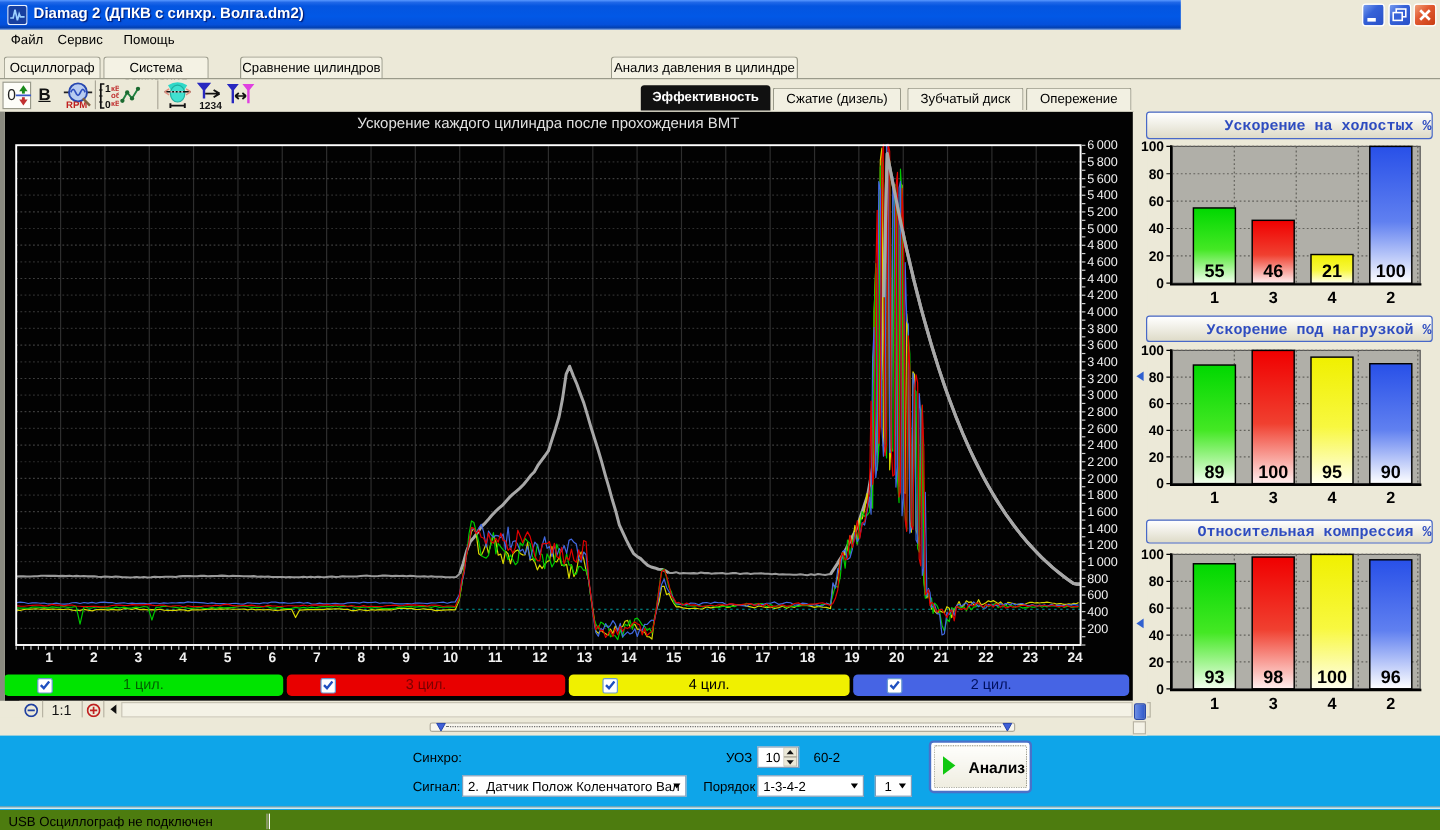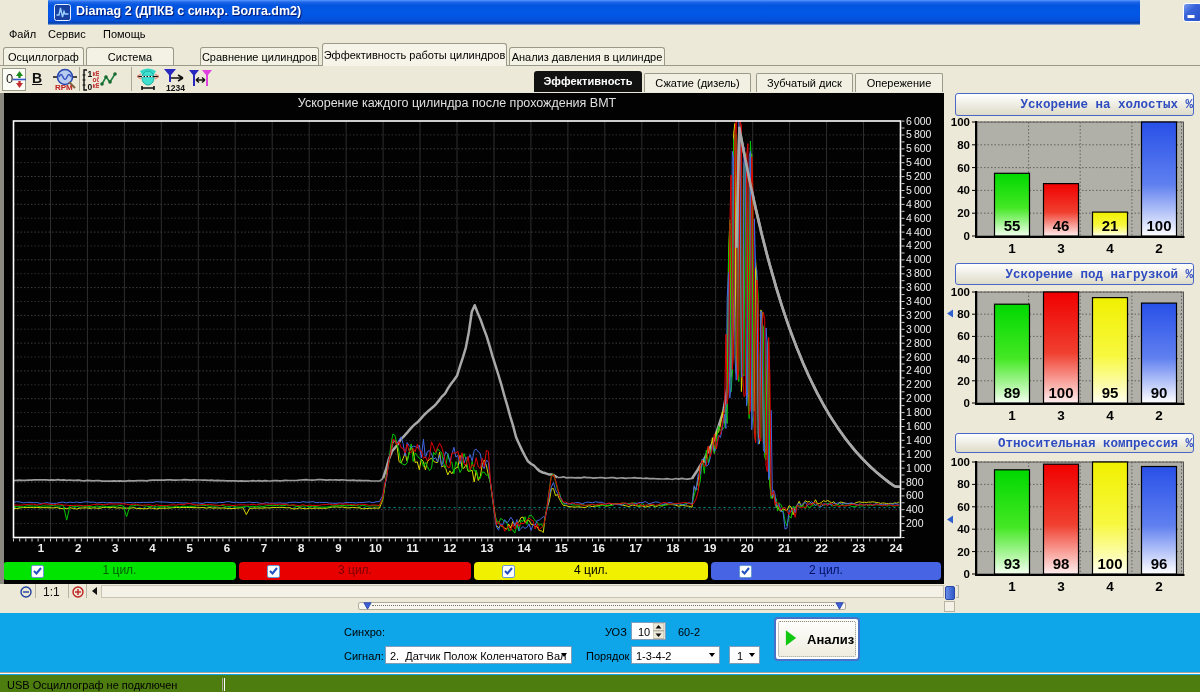--- a/index.html
+++ b/index.html
@@ -1,19 +1,19 @@
 <!DOCTYPE html>
 <html><head><meta charset="utf-8"><style>
 * { margin:0; padding:0; box-sizing:border-box; }
 html,body { width:1200px; height:692px; overflow:hidden;
   font-family:"Liberation Sans", sans-serif; background:#ece9d8; }
 .abs { position:absolute; }
-#titlebar { left:0; top:0; width:1092px; height:25px;
+#titlebar { left:0; top:0; width:984px; height:25px;
   background:linear-gradient(180deg,#5898ff 0%,#2068e8 8%,#0455e0 20%,#0258e6 55%,#0550da 82%,#0340b0 93%,#88a8dc 99%);
-  color:#fff;margin-left:48px; }
+  color:#fff; }
 #titlebar .txt { position:absolute; left:28px; top:4px; font-size:12.5px; font-weight:bold;
   text-shadow:1px 1px 1px #00156a; }
 .wbtn { position:absolute; top:3px; width:19px; height:19px; border-radius:3px;
   border:1px solid #fff; }
 #menubar { left:0; top:25px; width:1200px; height:18px; font-size:11px; color:#000; }
 #menubar span { position:absolute; top:3px; }
 #tabrow { left:0; top:43px; width:1200px; height:22px; }
 .tab { position:absolute; top:3.5px; height:19px; background:#f4f2e4;
   border:1px solid #9a9a8a; border-bottom:none; border-radius:3px 3px 0 0;
   font-size:11px; text-align:center; padding-top:3px; color:#000; }
@@ -442,21 +442,20 @@
 <div class="abs" id="menubar">
   <span style="left:9px">Файл</span>
     <span style="left:48px">Сервис</span>
     <span style="left:103px">Помощь</span>
 </div>
 
 <div class="abs" id="tabrow">
   <span class="tab" style="left:3px;width:81px">Осциллограф</span>
   <span class="tab" style="left:86px;width:88px">Система зажигания</span>
   <span class="tab" style="left:200px;width:119px">Сравнение цилиндров</span>
-  <span class="tab tabsel" style="left:322px;width:185px">Эффективность работы цилиндров</span>
   <span class="tab" style="left:509px;width:156px">Анализ давления в цилиндре</span>
 </div>
 <div id="tabline"></div>
 
 <div class="abs" id="toolbar">
 
   <span class="icon" style="left:2px;top:2px;width:24px;height:23px;background:#fdfdf8;border:1px solid #9a9a8a"></span>
   <span class="icon" style="left:6px;top:5.5px;font-size:13px;color:#222">0</span>
   <svg class="icon" style="left:13px;top:4px" width="13" height="19" viewBox="0 0 13 19">
     <path d="M6.5 1 L10 6 L3 6 Z" fill="#1a8a1a"></path>

